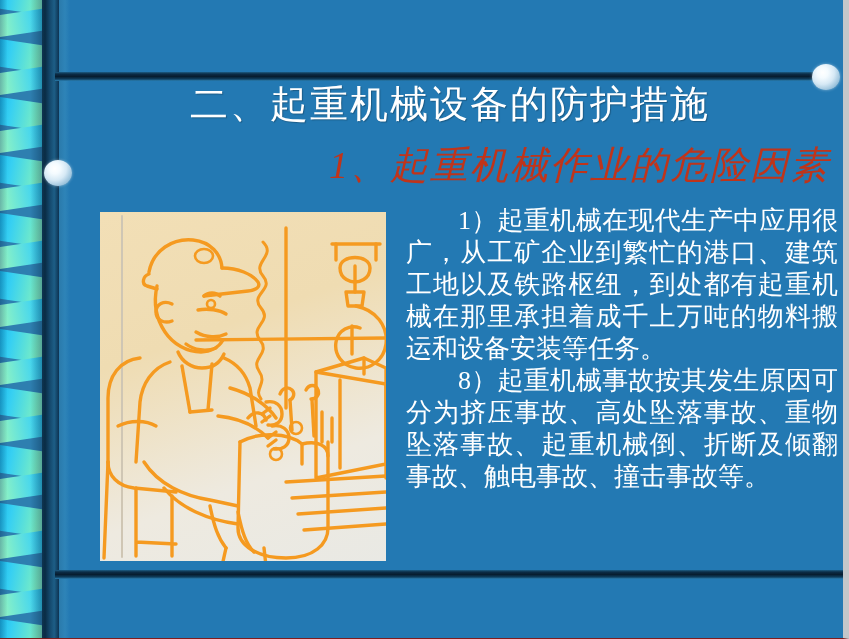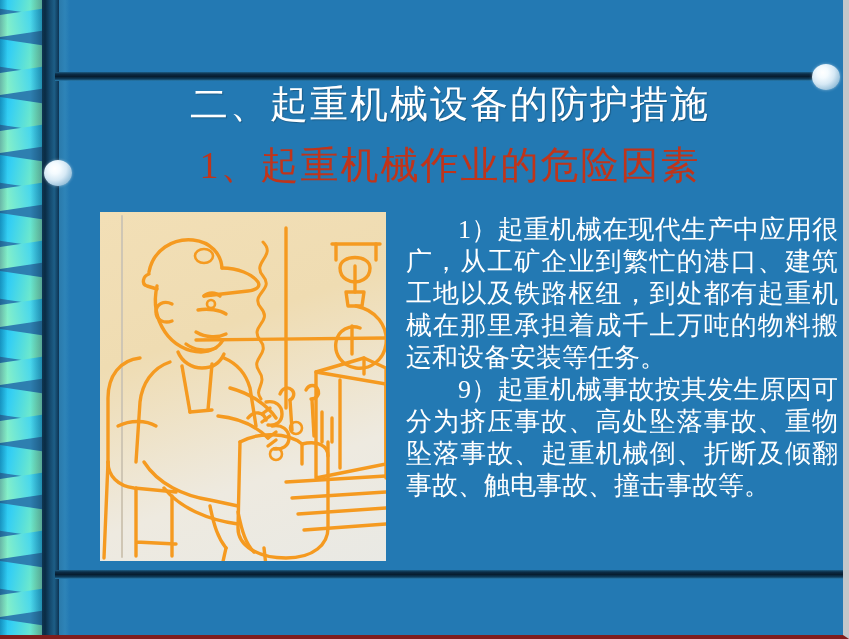--- a/index.html
+++ b/index.html
@@ -16,21 +16,21 @@
 
   
   #slide {
     position: relative;
     width: 849px;
     height: 639px;
     background: #2379b3;
     overflow: hidden;
     box-sizing: border-box;
     border-right: 6px solid #c4c7ca;
-    border-bottom: 4px solid #7f1d1d;
+    border-bottom: 1px solid #7f1d1d;
   }
 
   
   #left-band {
     position: absolute;
     left: 0; top: 0;
     width: 42px; height: 639px;
     background: #2e7fb0;
     overflow: hidden;
   }
@@ -109,42 +109,43 @@
     font-size: 38px;
     line-height: 44px;
     letter-spacing: 2px;
     white-space: nowrap;
     text-shadow: 1px 1px 1px rgba(0,0,0,.25);
   }
   #title-sub {
     position: absolute;
     left: 70px; top: 143px;
     width: 760px;
-    text-align: center;
+    text-align: right;
     color: #c0341a;
     font-size: 38px;
     line-height: 44px;
     letter-spacing: 2px;
     white-space: nowrap;
+    font-style: italic;
   }
 
   
   #figure {
     position: absolute;
     left: 100px; top: 212px;
     width: 286px; height: 349px;
     background: linear-gradient(160deg, #f2dfb6 0%, #efdcb2 35%, #eeeae0 72%, #e9e9e4 100%);
     overflow: hidden;
   }
   #figure svg { display: block; }
 
   
   #body-copy {
     position: absolute;
-    left: 406px; top: 214px;
+    left: 406px; top: 205px;
     width: 432px;
     color: #ffffff;
     font-size: 26px;
     line-height: 32px;
     letter-spacing: 0px;
     text-align: justify;
     text-justify: inter-ideograph;
   }
   #body-copy p {
     margin: 0;
@@ -300,16 +301,16 @@
         <path d="M240 256 l0 -88"></path>
         <path d="M264 146 l0 16"></path>
 
         <path d="M186 270 l100 -6 M192 286 l94 -6 M198 302 l88 -6 M204 318 l82 -6"></path>
       </g>
     </svg>
   </div>
 
   <div id="body-copy">
     <p>1）起重机械在现代生产中应用很广，从工矿企业到繁忙的港口、建筑工地以及铁路枢纽，到处都有起重机械在那里承担着成千上万吨的物料搬运和设备安装等任务。</p>
-    <p>9）起重机械事故按其发生原因可分为挤压事故、高处坠落事故、重物坠落事故、起重机械倒、折断及倾翻事故、触电事故、撞击事故等。</p>
+    <p>8）起重机械事故按其发生原因可分为挤压事故、高处坠落事故、重物坠落事故、起重机械倒、折断及倾翻事故、触电事故、撞击事故等。</p>
   </div>
 
 </div>
 
 </body></html>

